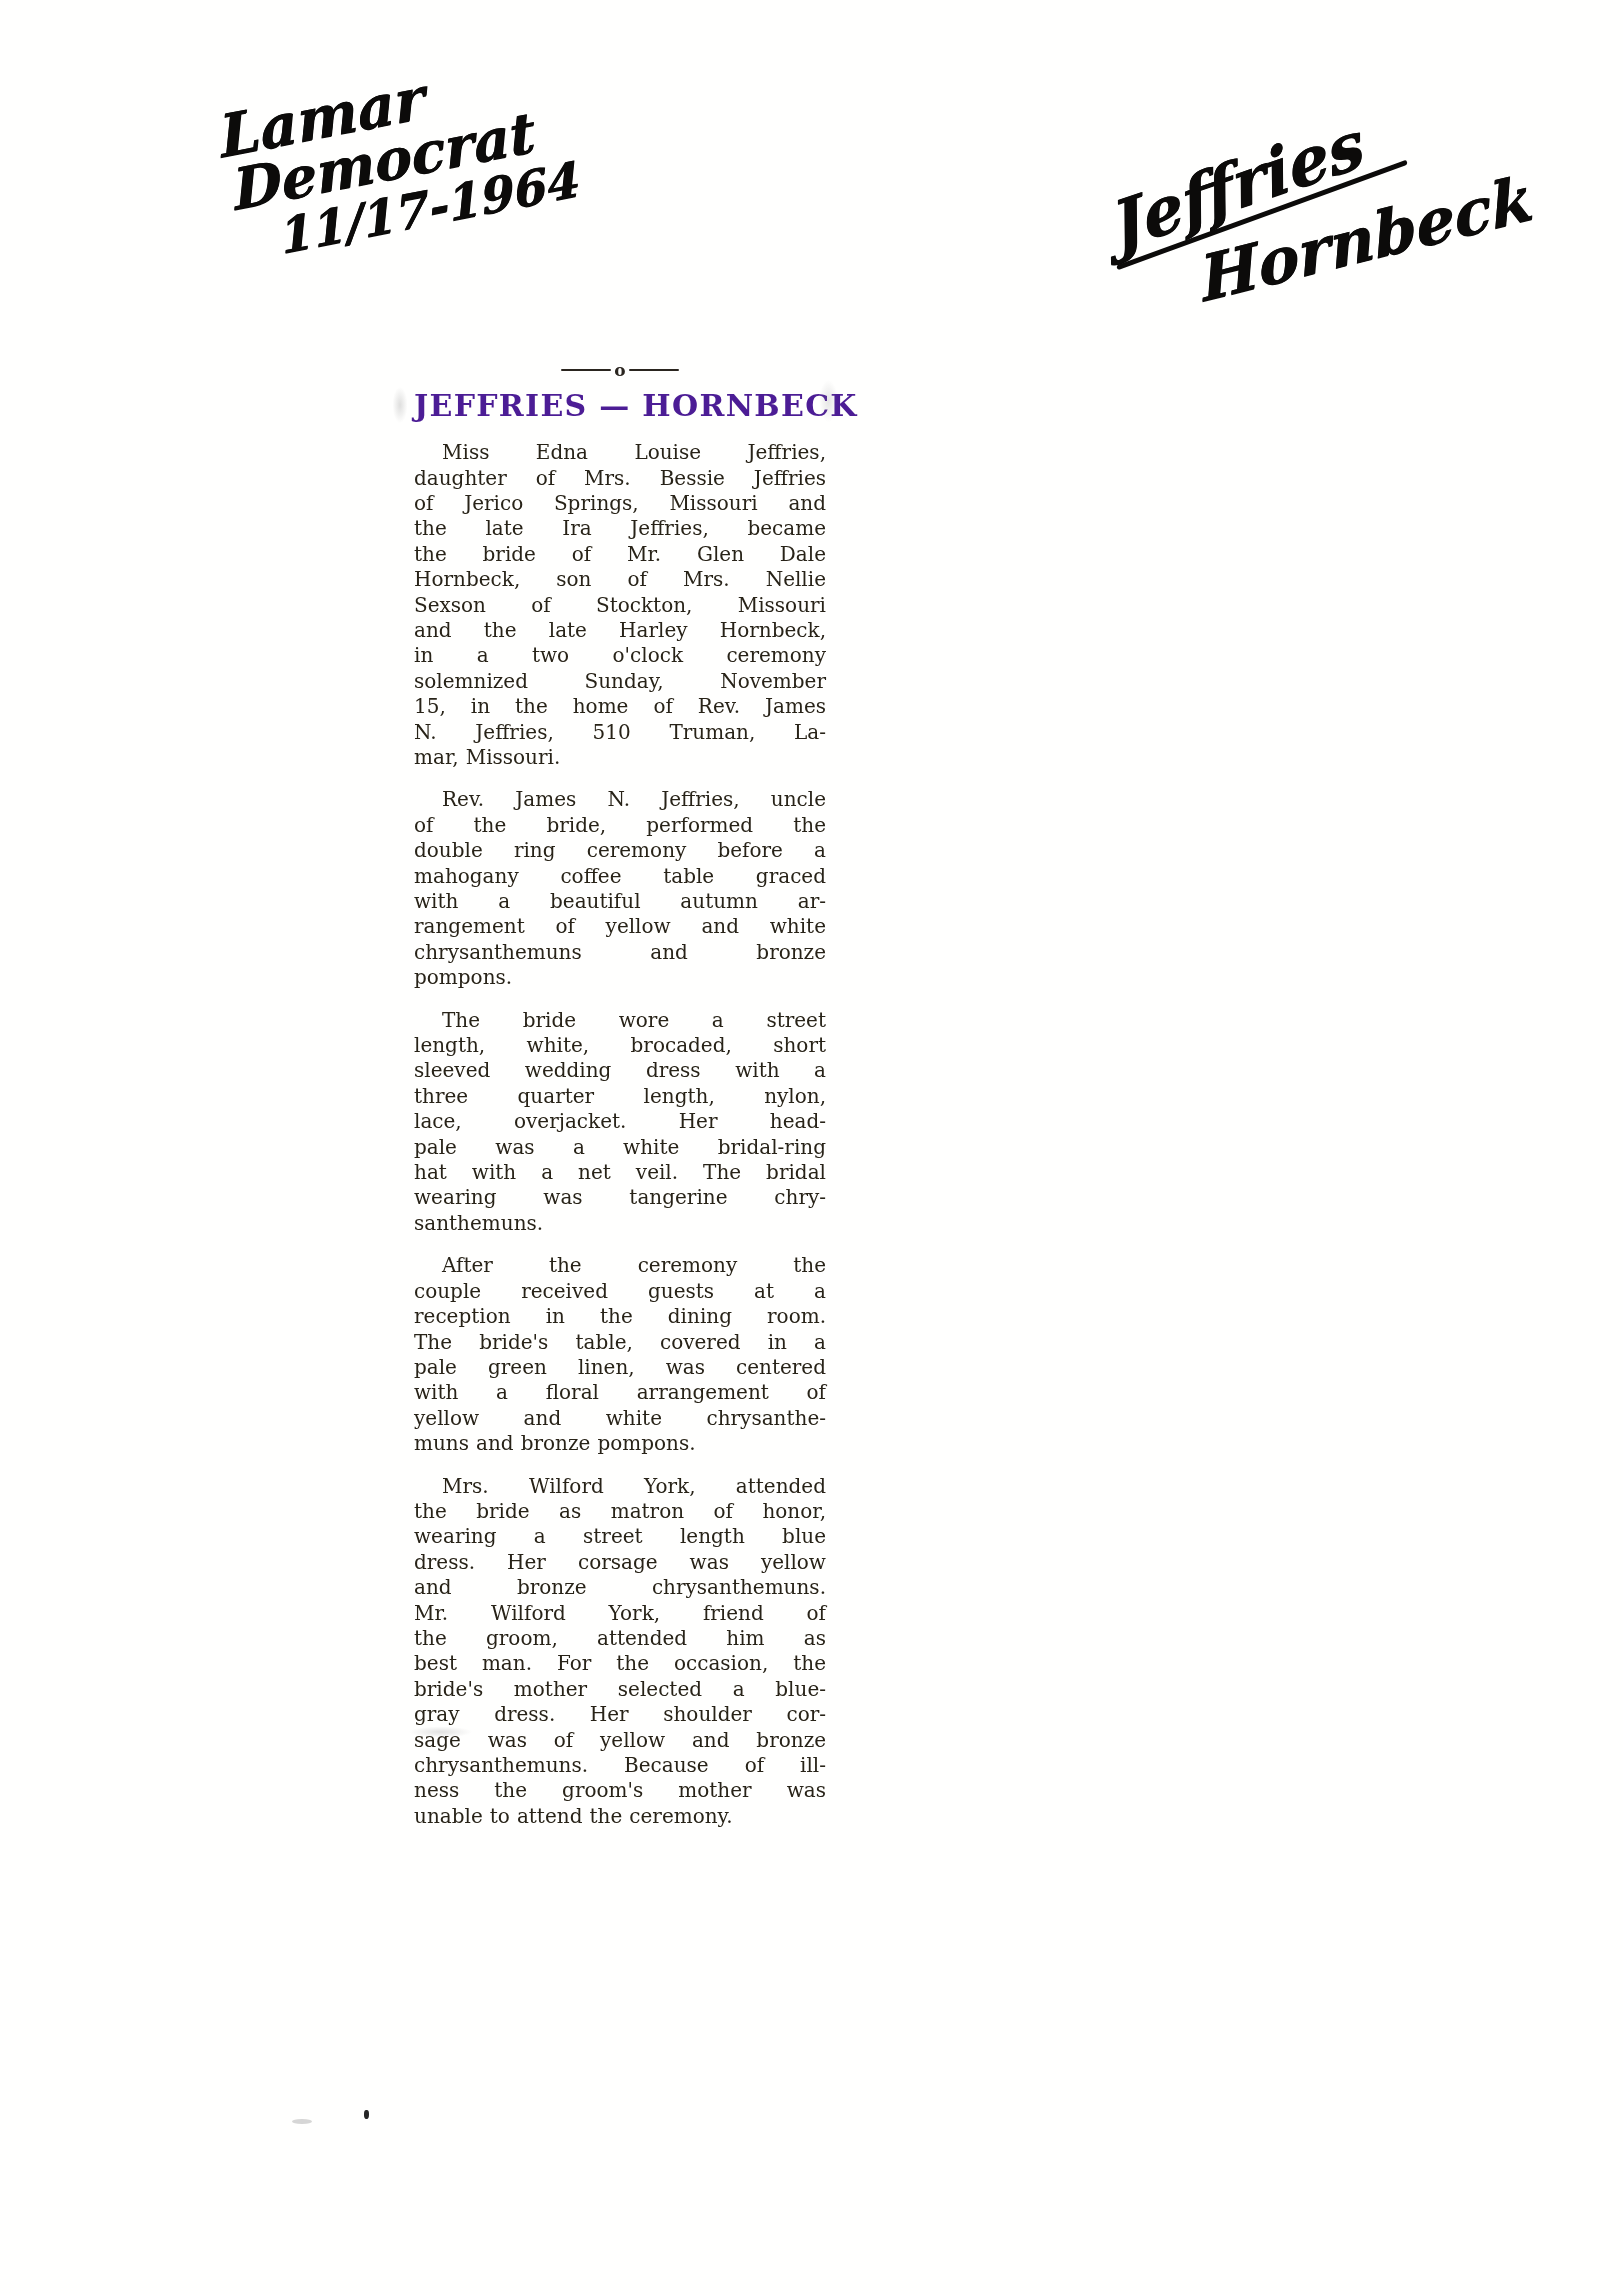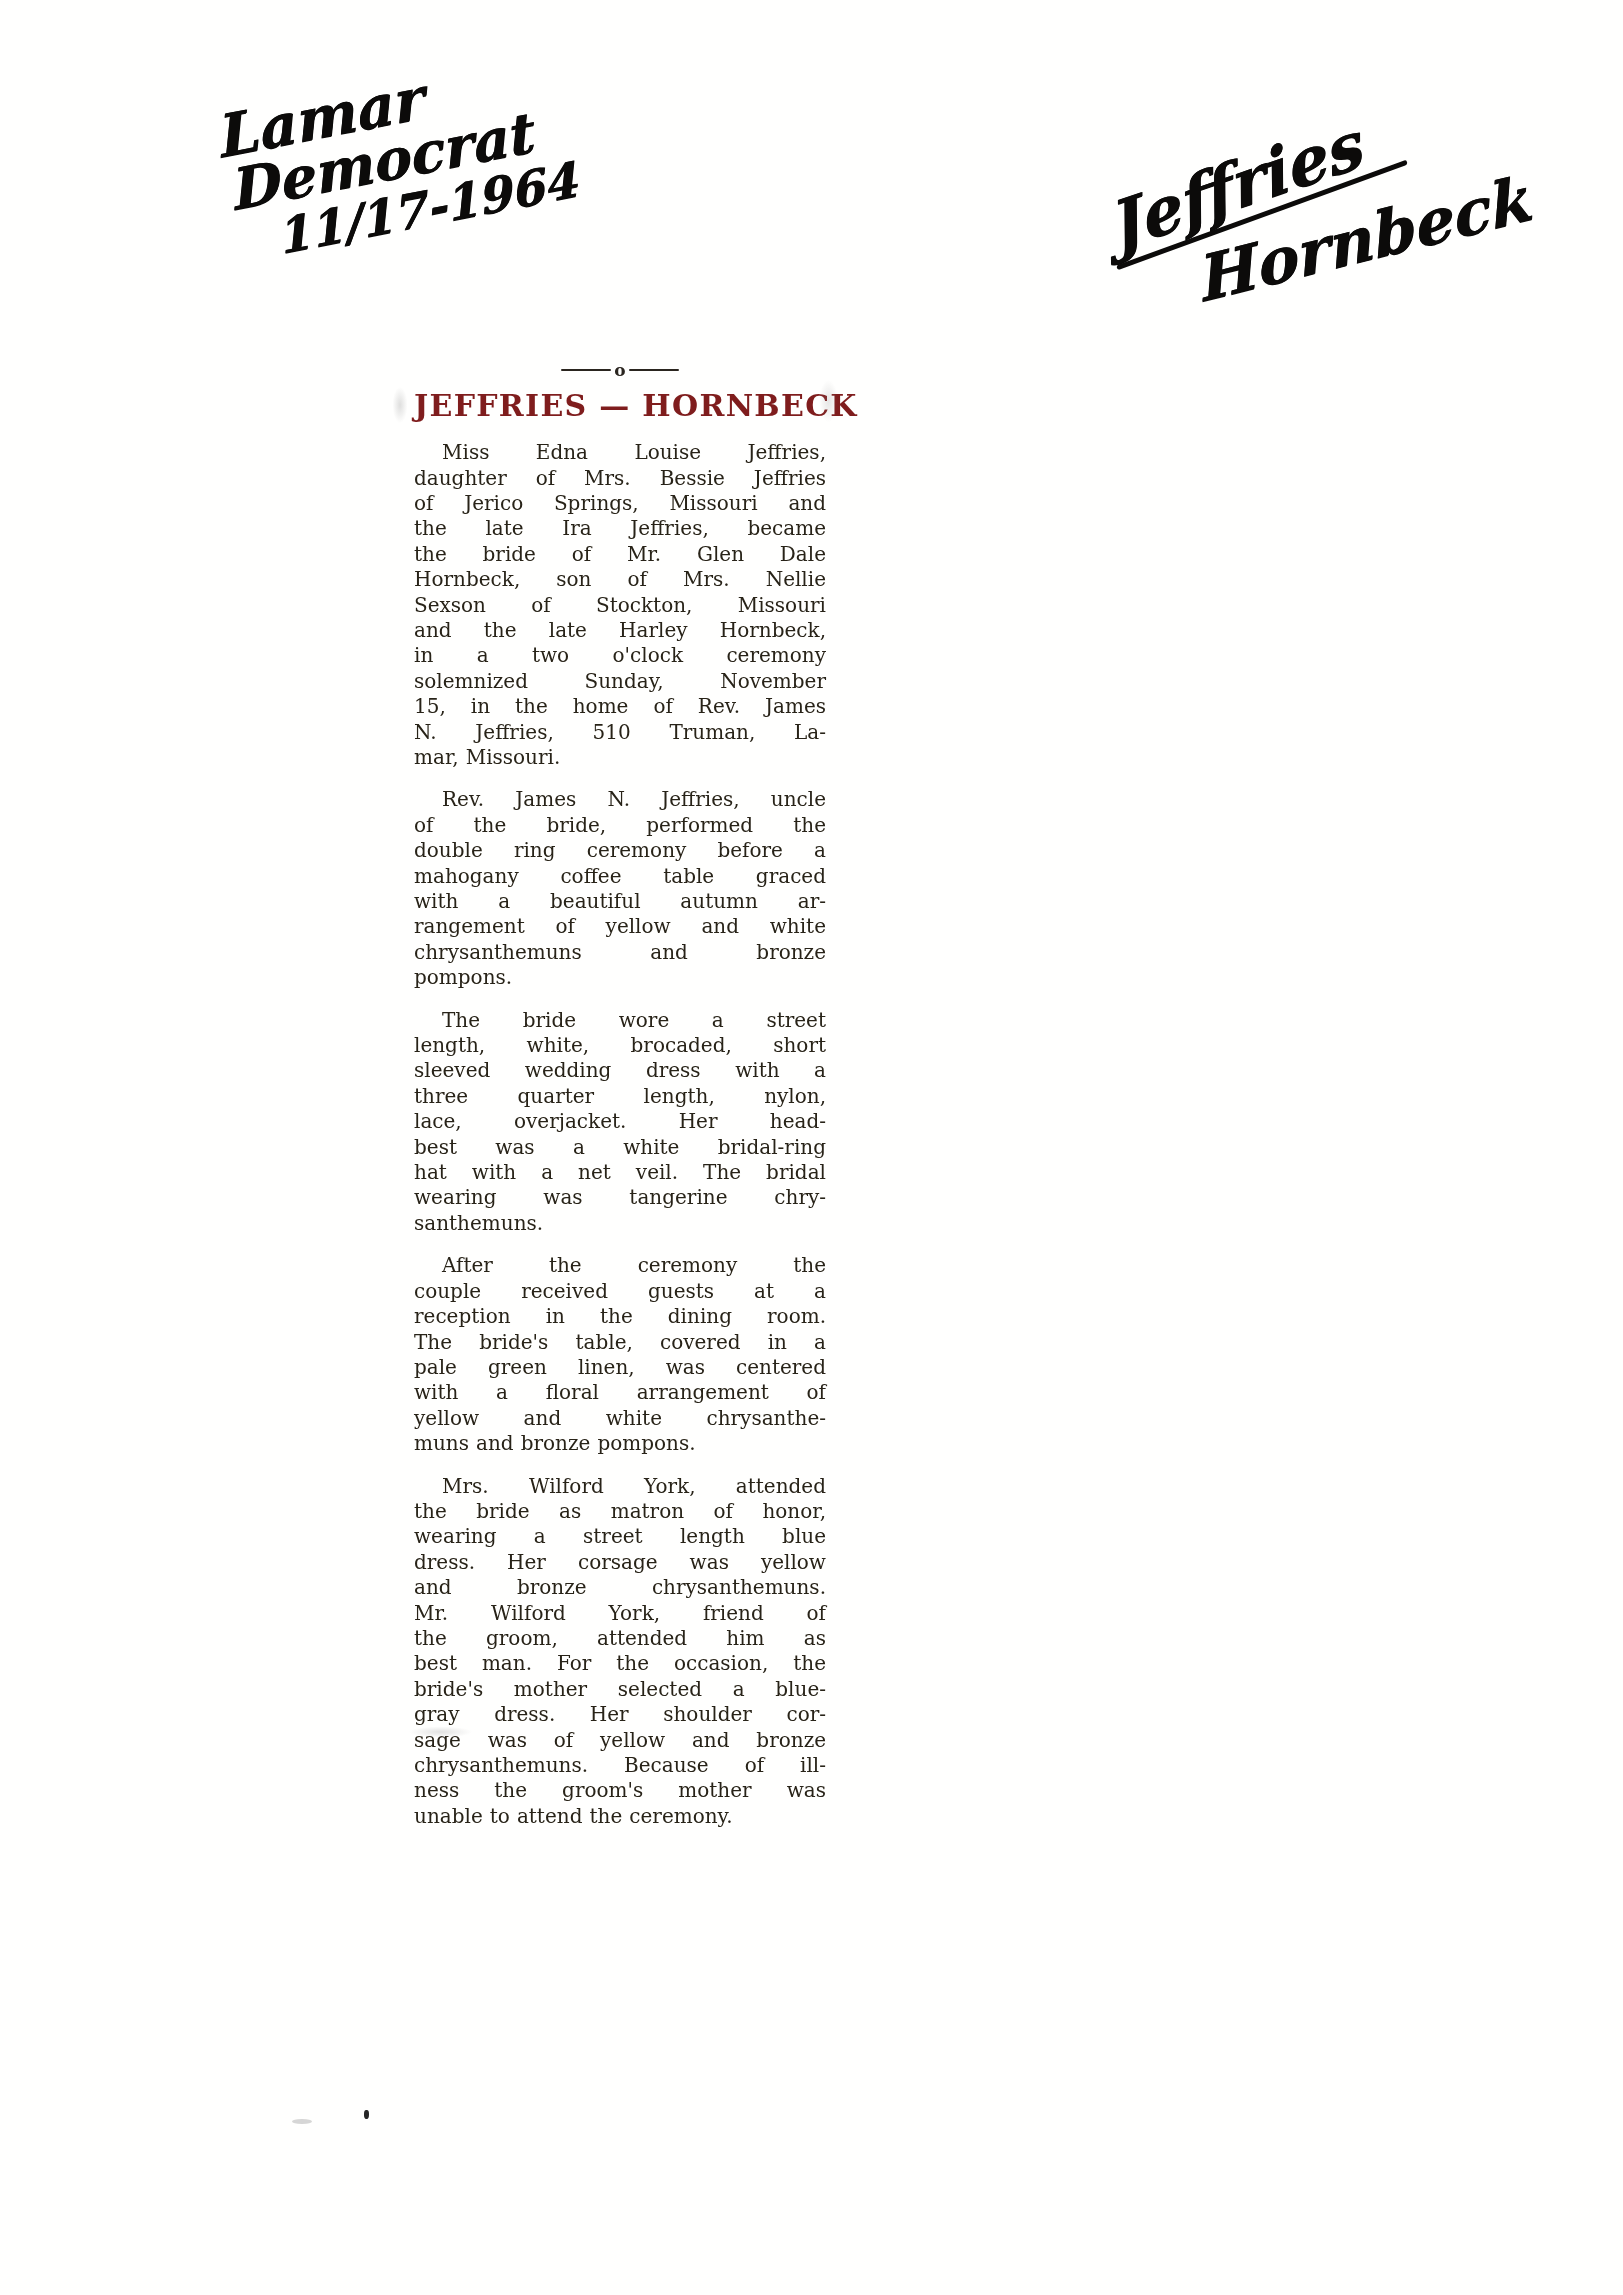--- a/index.html
+++ b/index.html
@@ -96,21 +96,21 @@
     margin: 0 3.3px;
     color: #2a251f;
   }
   .headline {
     margin: 10.5px 0 0 0;
     text-align: center;
     font-size: 30px;
     line-height: 34px;
     font-weight: bold;
     letter-spacing: 1.3px;
-    color: #7f1d1d;
+    color: #4c1d95;
     white-space: nowrap;
   }
   .body-col {
     margin-top: 17px;
     font-size: 20px;
     line-height: 25.4px;
     color: #282департ;
   }
   .body-col { color: #282318; }
   .para { margin: 0; }
@@ -208,21 +208,21 @@
           <div class="bline">rangement of yellow and white</div>
           <div class="bline">chrysanthemuns and bronze</div>
           <div class="bline last">pompons.</div>
         </div>
         <div class="para">
           <div class="bline first">The bride wore a street</div>
           <div class="bline">length, white, brocaded, short</div>
           <div class="bline">sleeved wedding dress with a</div>
           <div class="bline">three quarter length, nylon,</div>
           <div class="bline">lace, overjacket. Her head-</div>
-          <div class="bline">best was a white bridal-ring</div>
+          <div class="bline">pale was a white bridal-ring</div>
           <div class="bline">hat with a net veil. The bridal</div>
           <div class="bline">wearing was tangerine chry-</div>
           <div class="bline last">santhemuns.</div>
         </div>
         <div class="para">
           <div class="bline first">After the ceremony the</div>
           <div class="bline">couple received guests at a</div>
           <div class="bline">reception in the dining room.</div>
           <div class="bline">The bride's table, covered in a</div>
           <div class="bline">pale green linen, was centered</div>

